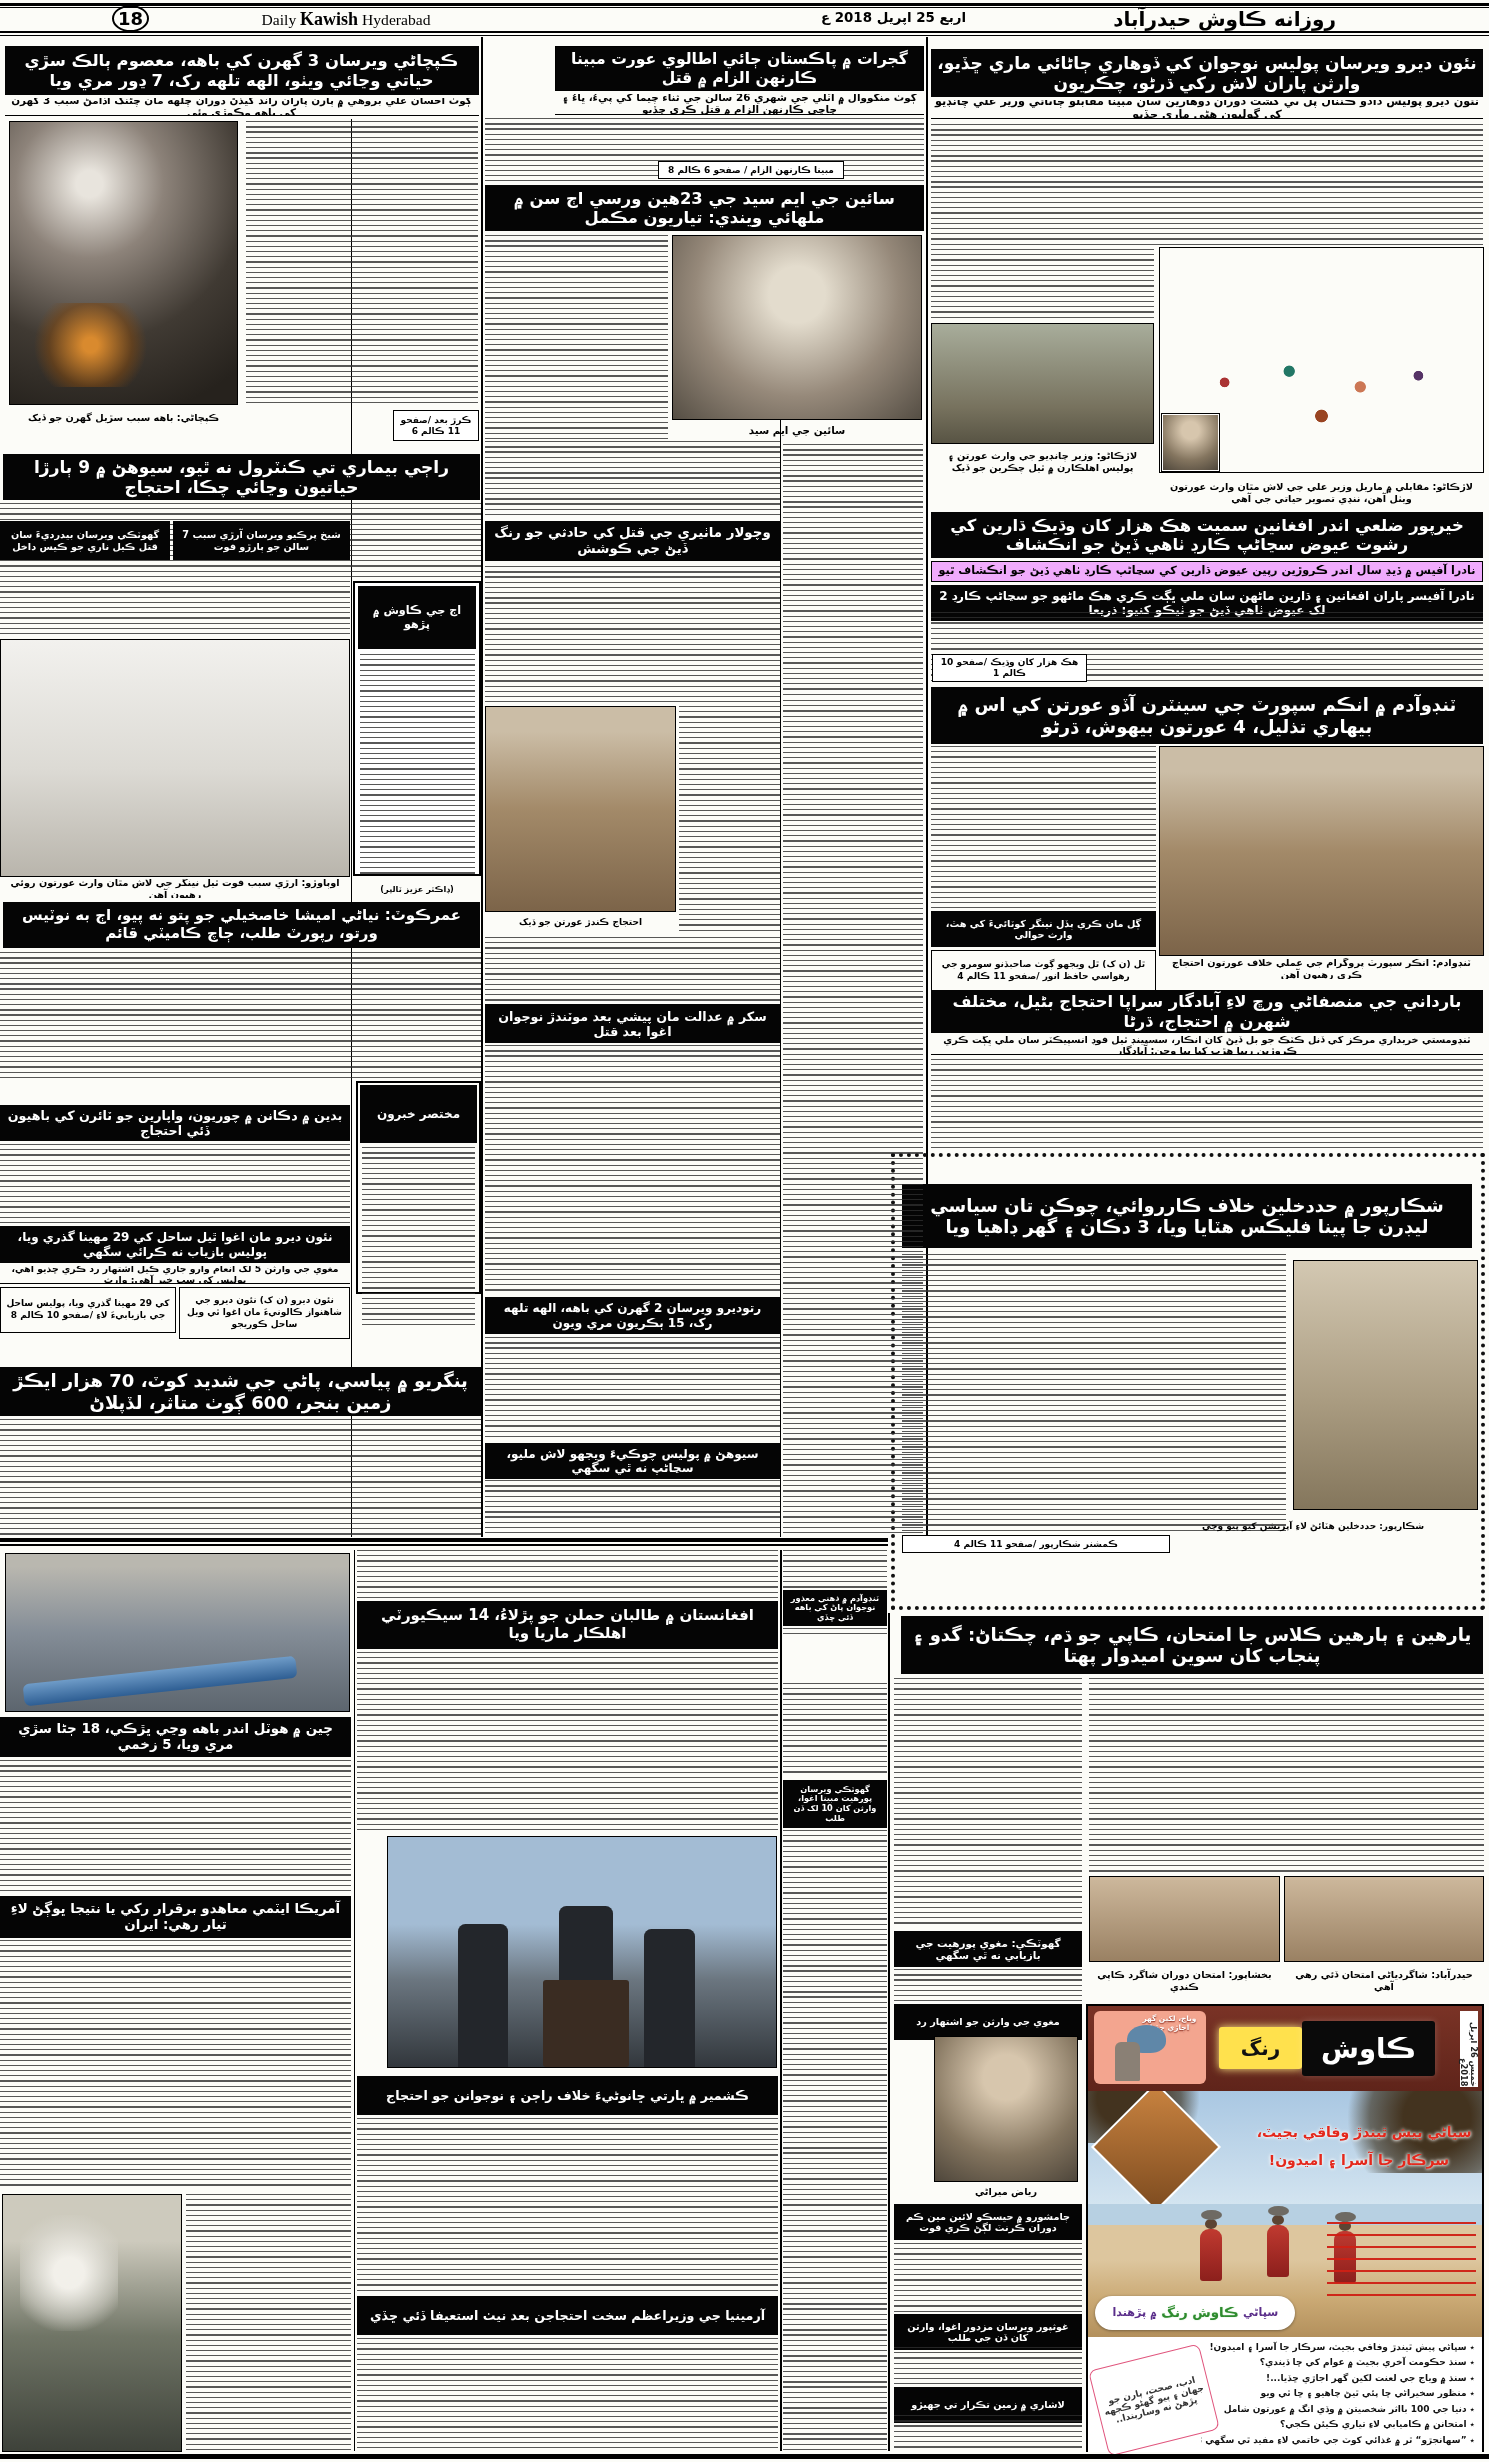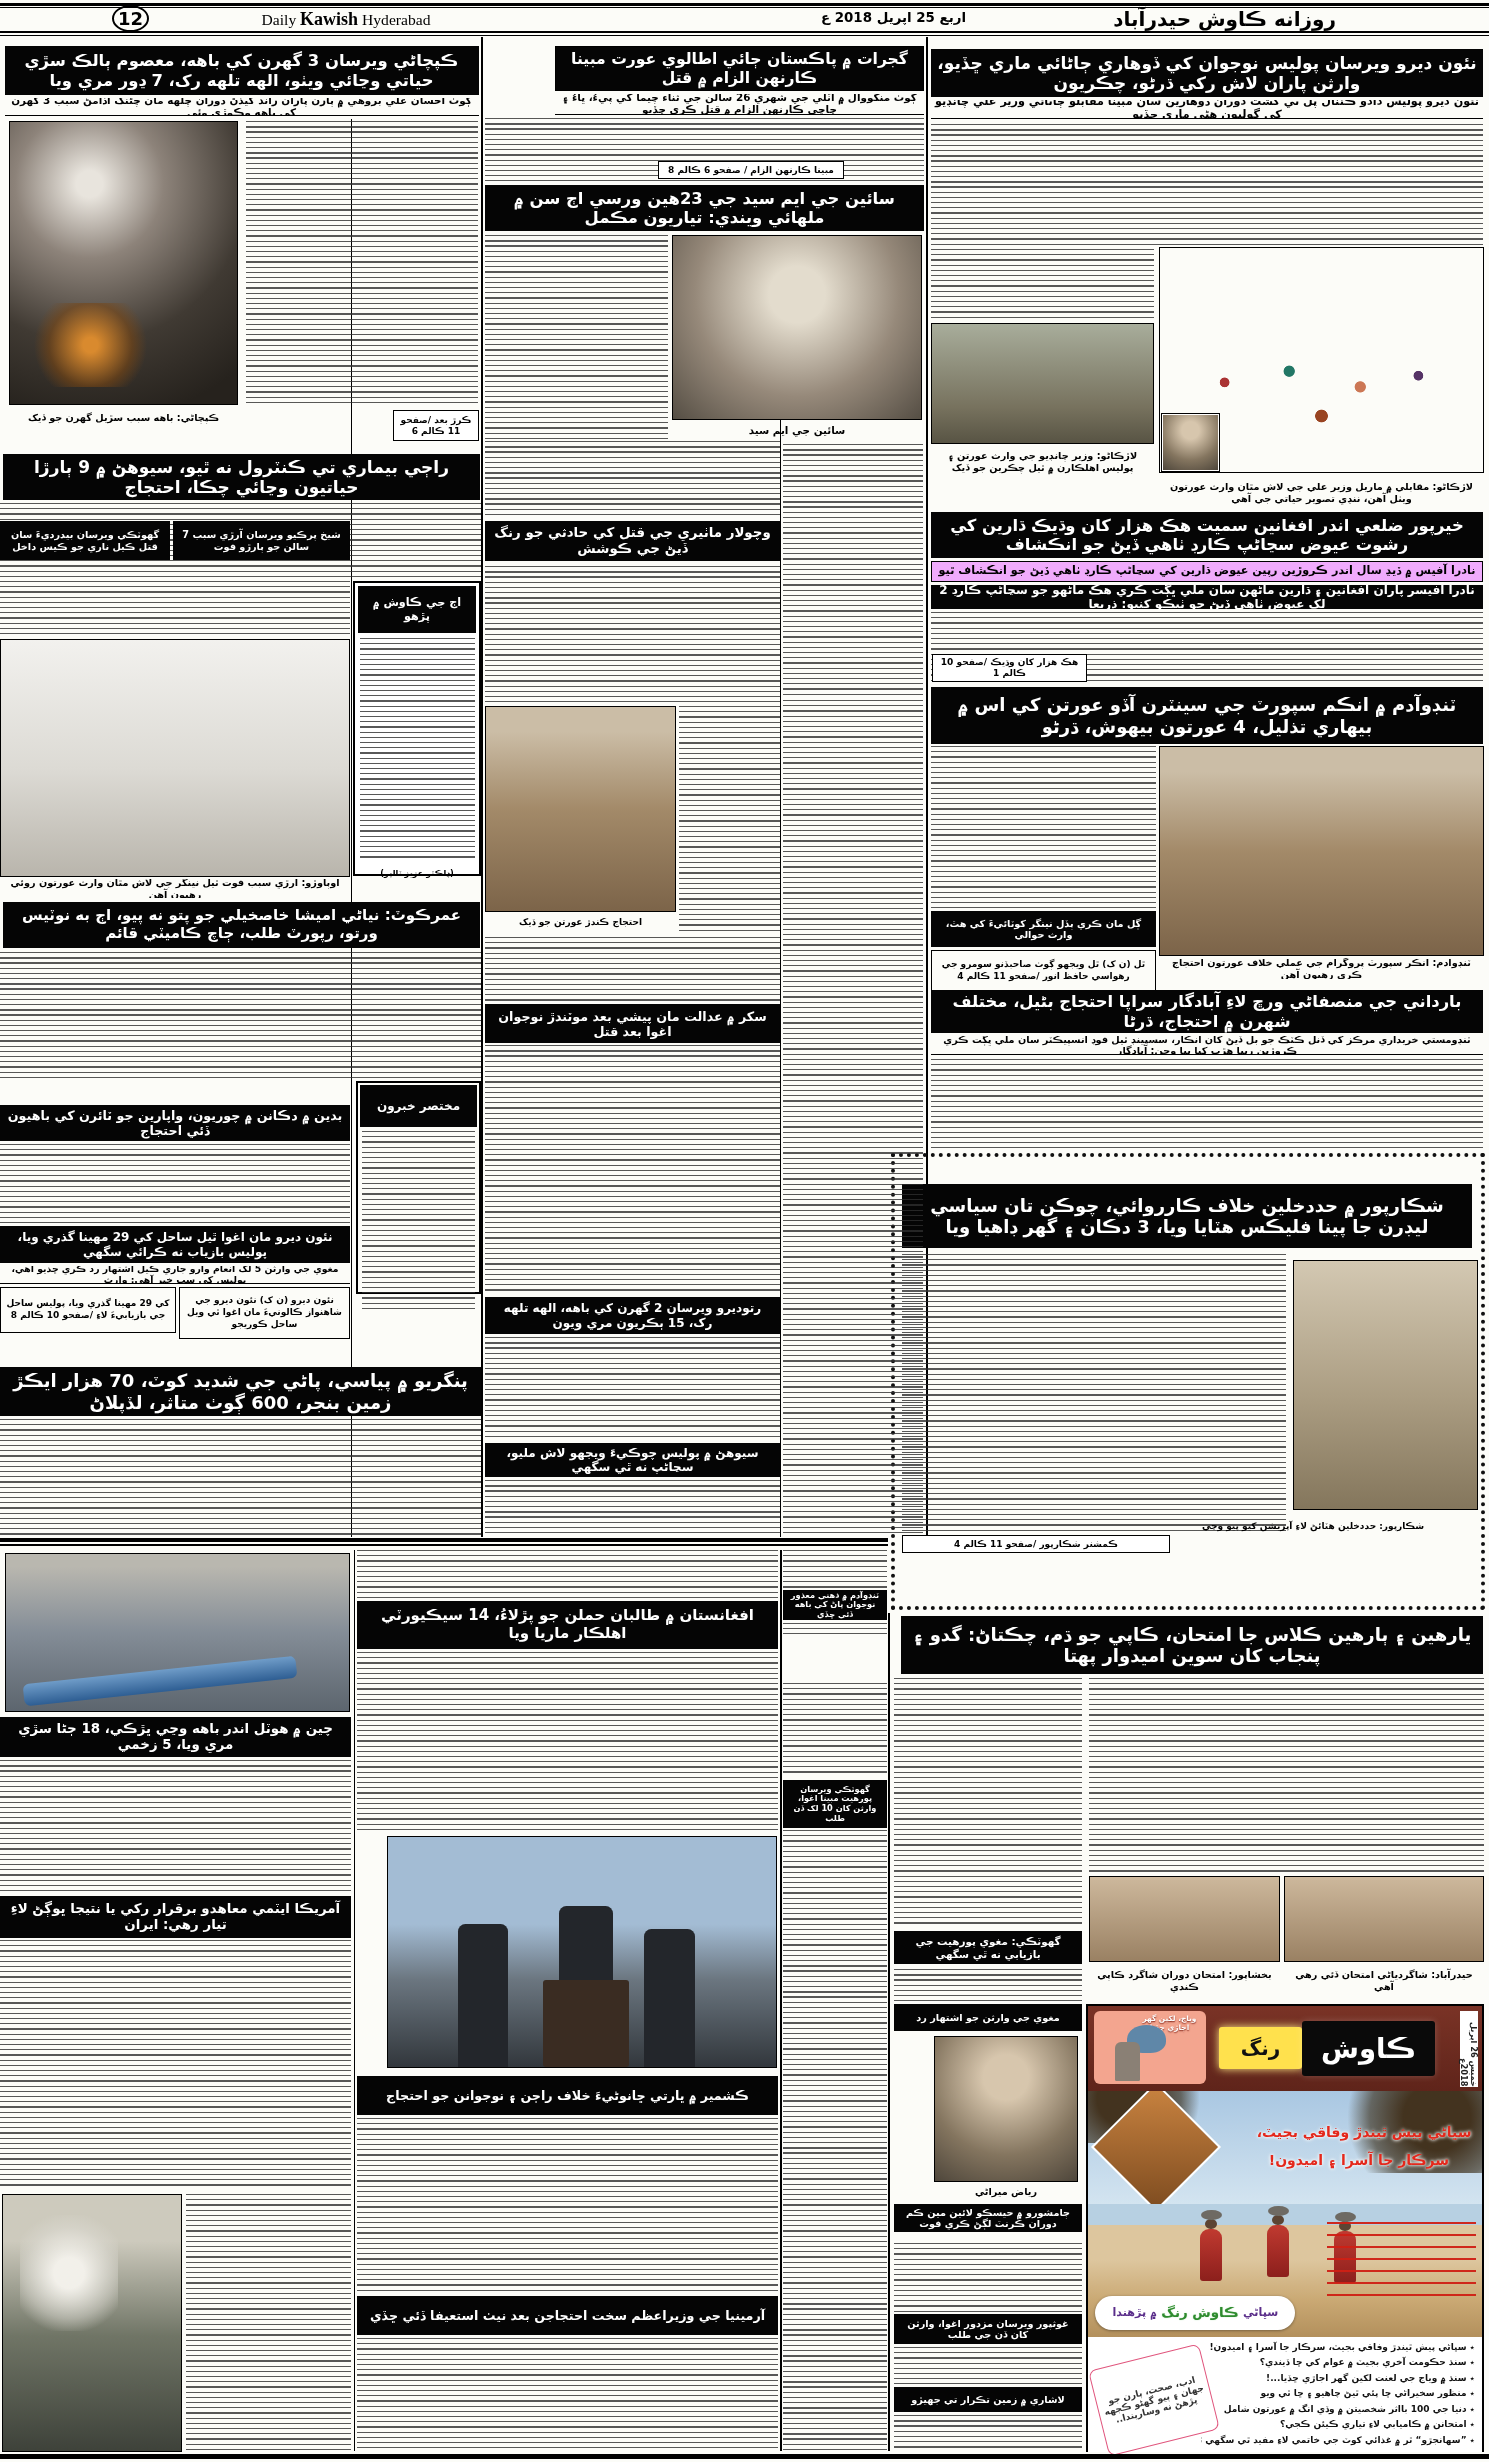--- a/index.html
+++ b/index.html
@@ -1,20 +1,20 @@
 <!DOCTYPE html>
 <html lang="sd" style="font-size:12px"><head>
 <meta charset="utf-8">
 <style>
   html,body{margin:0;padding:0;background:#888;}
   #page{position:relative;width:1489px;height:2462px;background:#fcfcf8;
         font-family:"DejaVu Sans","Liberation Sans",sans-serif;direction:rtl;overflow:hidden;}
   .abs{position:absolute;box-sizing:border-box;}
   .hl{background:#050505;color:#fff;font-weight:bold;display:flex;align-items:center;justify-content:center;
-      text-align:center;line-height:1.18;overflow:hidden;padding:10px 6px;}
+      text-align:center;line-height:1.18;overflow:hidden;padding:18px 6px;}
   .hlw{background:#f0abfc;color:#000;border:1.9px solid #000;font-weight:bold;display:flex;align-items:center;
       justify-content:center;text-align:center;line-height:1.15;overflow:hidden;padding:0.7px 4.5px;}
   .sub{font-weight:bold;color:#000;display:flex;align-items:center;justify-content:center;text-align:center;
       line-height:1.15;overflow:hidden;border-bottom:1.1px solid #000;}
   .cap{font-weight:bold;display:flex;align-items:center;justify-content:center;text-align:center;
       line-height:1.18;overflow:hidden;}
   .jump{background:#fff;border:1.1px solid #000;font-weight:bold;display:flex;align-items:center;
       justify-content:center;text-align:center;line-height:1.2;overflow:hidden;}
   .tx{background:repeating-linear-gradient(180deg,#2e2e2e 0 1.3px,transparent 1.3px 5.2px);opacity:.8;}
   .txr{background:repeating-linear-gradient(180deg,#cf1f14 0 1.6px,transparent 1.6px 12px);opacity:.95;}
@@ -84,21 +84,21 @@
   <div class="hr abs" style="left:0;top:35px;width:1489px;height:0.7px"></div>
 
   <div class="abs" style="right:7.4px;top:7.4px;width:514px;height:24px;font-size:20px;font-weight:bold;text-align:center">روزانه ڪاوش حيدرآباد</div>
   <div class="abs" style="left:804px;top:10.4px;width:179px;height:19.4px;font-size:13.4px;font-weight:bold;text-align:center">اربع 25 اپريل 2018 ع</div>
   <div class="abs mh-en" style="left:223px;top:9px;width:246px;height:21px;font-size:15.6px;text-align:center">
     <span>Daily</span>
     <b style="font-size:18px"><span>Kawish</span></b>
     <span>Hyderabad</span>
   </div>
   <div class="abs" style="left:112px;top:4.5px;width:37px;height:27px;border:2.2px solid #000;border-radius:50%;
-       display:flex;align-items:center;justify-content:center;font-size:18px;font-weight:bold">12</div>
+       display:flex;align-items:center;justify-content:center;font-size:18px;font-weight:bold">18</div>
 
   <div class="vr" style="left:481px;top:37px;height:1500px"></div>
   <div class="vr" style="left:926px;top:37px;height:1500px"></div>
   <div class="vr" style="left:780px;top:235px;height:1302px;width:0.7px"></div>
   <div class="vr" style="left:351px;top:119px;height:1418px;width:0.7px"></div>
   <div class="vr" style="left:354px;top:1550px;height:901px;width:0.7px"></div>
   <div class="vr" style="left:780px;top:1550px;height:901px;width:1.5px"></div>
   <div class="vr" style="left:888px;top:1613px;height:838px;width:1.5px"></div>
 
   <div class="hl abs" style="left:931px;top:49px;width:552px;height:48px;font-size:17px">نئون ديرو ويرسان پوليس نوجوان کي ڏوهاري ڄاڻائي ماري ڇڏيو، وارثن پاران لاش رکي ڌرڻو، چڪريون</div>

